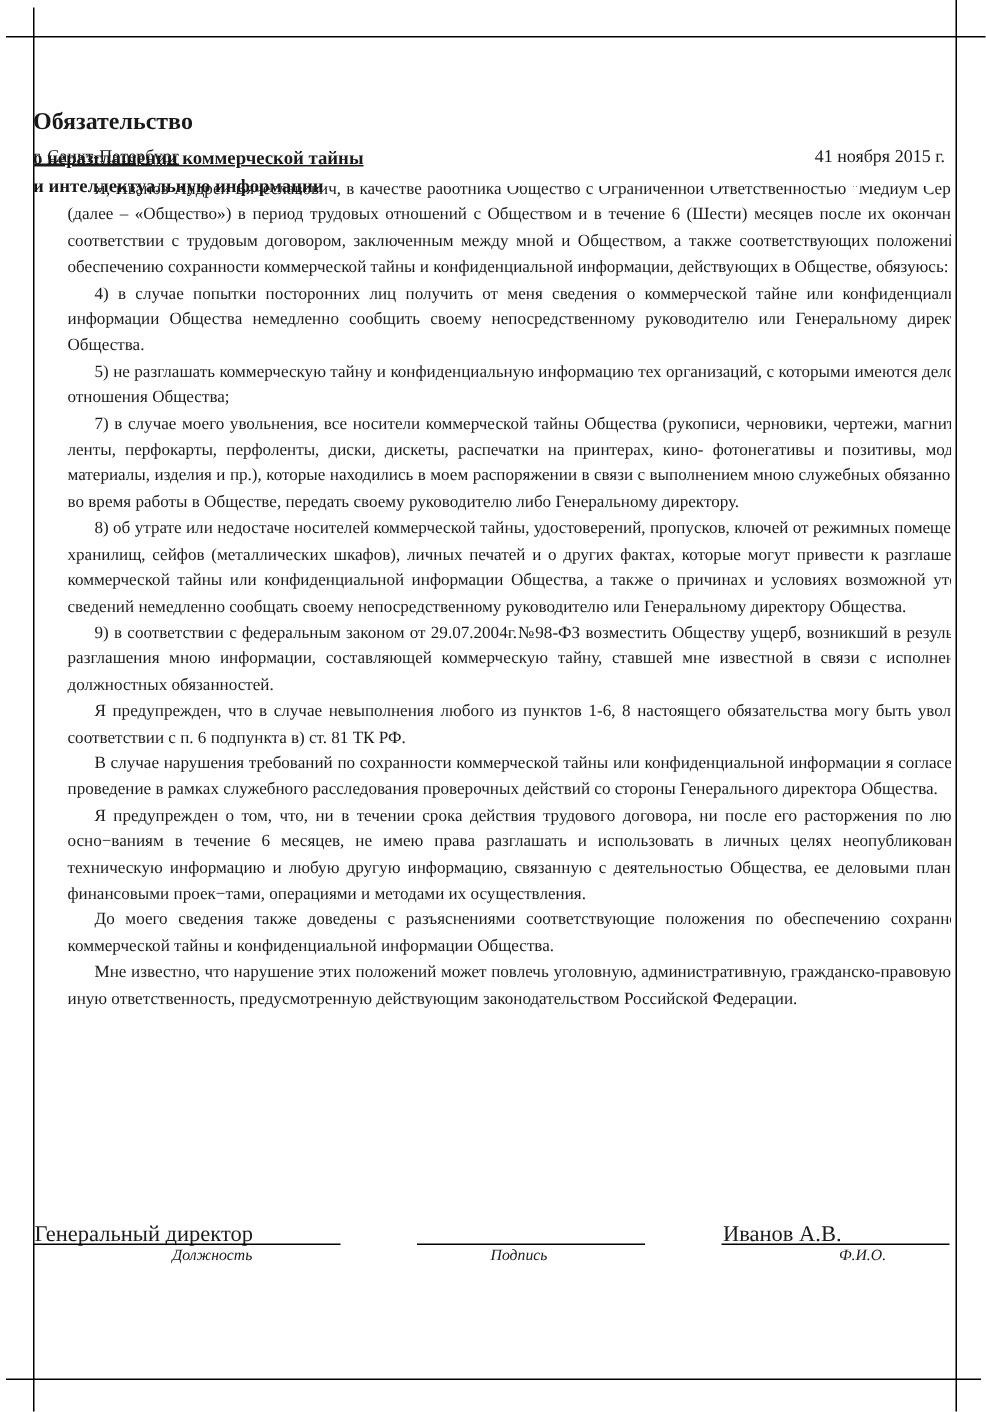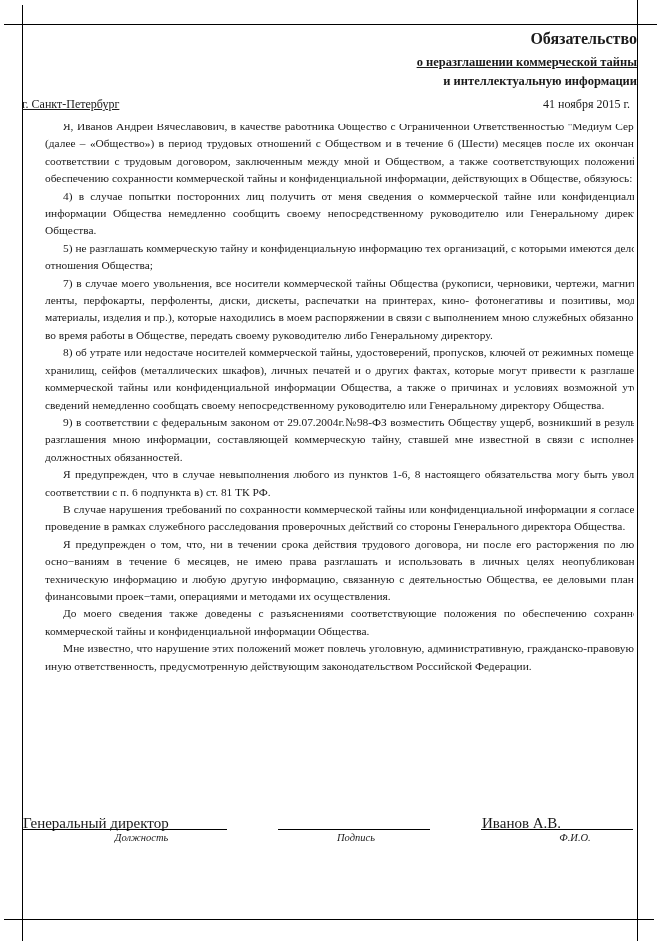--- a/index.html
+++ b/index.html
@@ -1,20 +1,20 @@
 <!DOCTYPE html>
 <html><head>
 <meta charset="utf-8">
 <style>
   html, body { margin: 0; padding: 0; background: #ffffff; }
   body { width: 657px; height: 941px; position: relative; overflow: hidden;
          font-family: "Liberation Serif", "DejaVu Serif", serif; color: #1a1a1a; }
   .frame-v { position: absolute; width: 1px; background: #000; }
   .frame-h { position: absolute; height: 1px; background: #000; }
-  .title { position: absolute; left: 22px; width: 615px; text-align: right; font-weight: bold; }
+  .title { position: absolute; left: 22px; width: 615px; text-align: left; font-weight: bold; margin-top: 43px; }
   .t1 { top: 30px; font-size: 16px; }
   .t2 { top: 55px; font-size: 12.5px; text-decoration: underline; }
   .t3 { top: 74px; font-size: 12.5px; }
   .city { position: absolute; left: 22px; top: 97px; font-size: 12px; text-decoration: underline; }
   .date { position: absolute; right: 27px; top: 97px; font-size: 12px; }
   .body-clip { position: absolute; left: 22px; top: 124px; width: 612px; height: 680px; overflow: hidden; }
   .body-text { position: absolute; left: 0; top: -6px; width: 610px; font-size: 11.4px; line-height: 17.4px; padding-left: 23px; }
   .body-text p { margin: 0; text-align: justify; text-align-last: left; }
   .ind { text-indent: 18px; }
   .overlap { margin-top: -8px !important; line-height: 10px; }
@@ -51,17 +51,17 @@
     <p class="ind">До моего сведения также доведены с разъяснениями соответствующие положения по обеспечению сохранности коммерческой тайны и конфиденциальной информации Общества.</p>
     <p class="ind">Мне известно, что нарушение этих положений может повлечь уголовную, административную, гражданско-правовую или иную ответственность, предусмотренную действующим законодательством Российской Федерации.</p>
   </div>
 </div>
 
 <div class="sig-val" style="left:23px;">Генеральный директор</div>
 <div class="sig-line" style="left:22px; width:205px;"></div>
 <div class="sig-lbl" style="left:22px; width:205px;margin-left:17px;">Должность</div>
 
 <div class="sig-line" style="left:278px; width:152px;"></div>
-<div class="sig-lbl" style="left:280px; width:152px;">Подпись</div>
+<div class="sig-lbl" style="left:270px; width:152px;">Подпись</div>
 
 <div class="sig-val" style="left:482px;">Иванов А.В.</div>
 <div class="sig-line" style="left:481px; width:152px;"></div>
 <div class="sig-lbl" style="left:500px; width:150px;">Ф.И.О.</div>
 
 </body></html>

